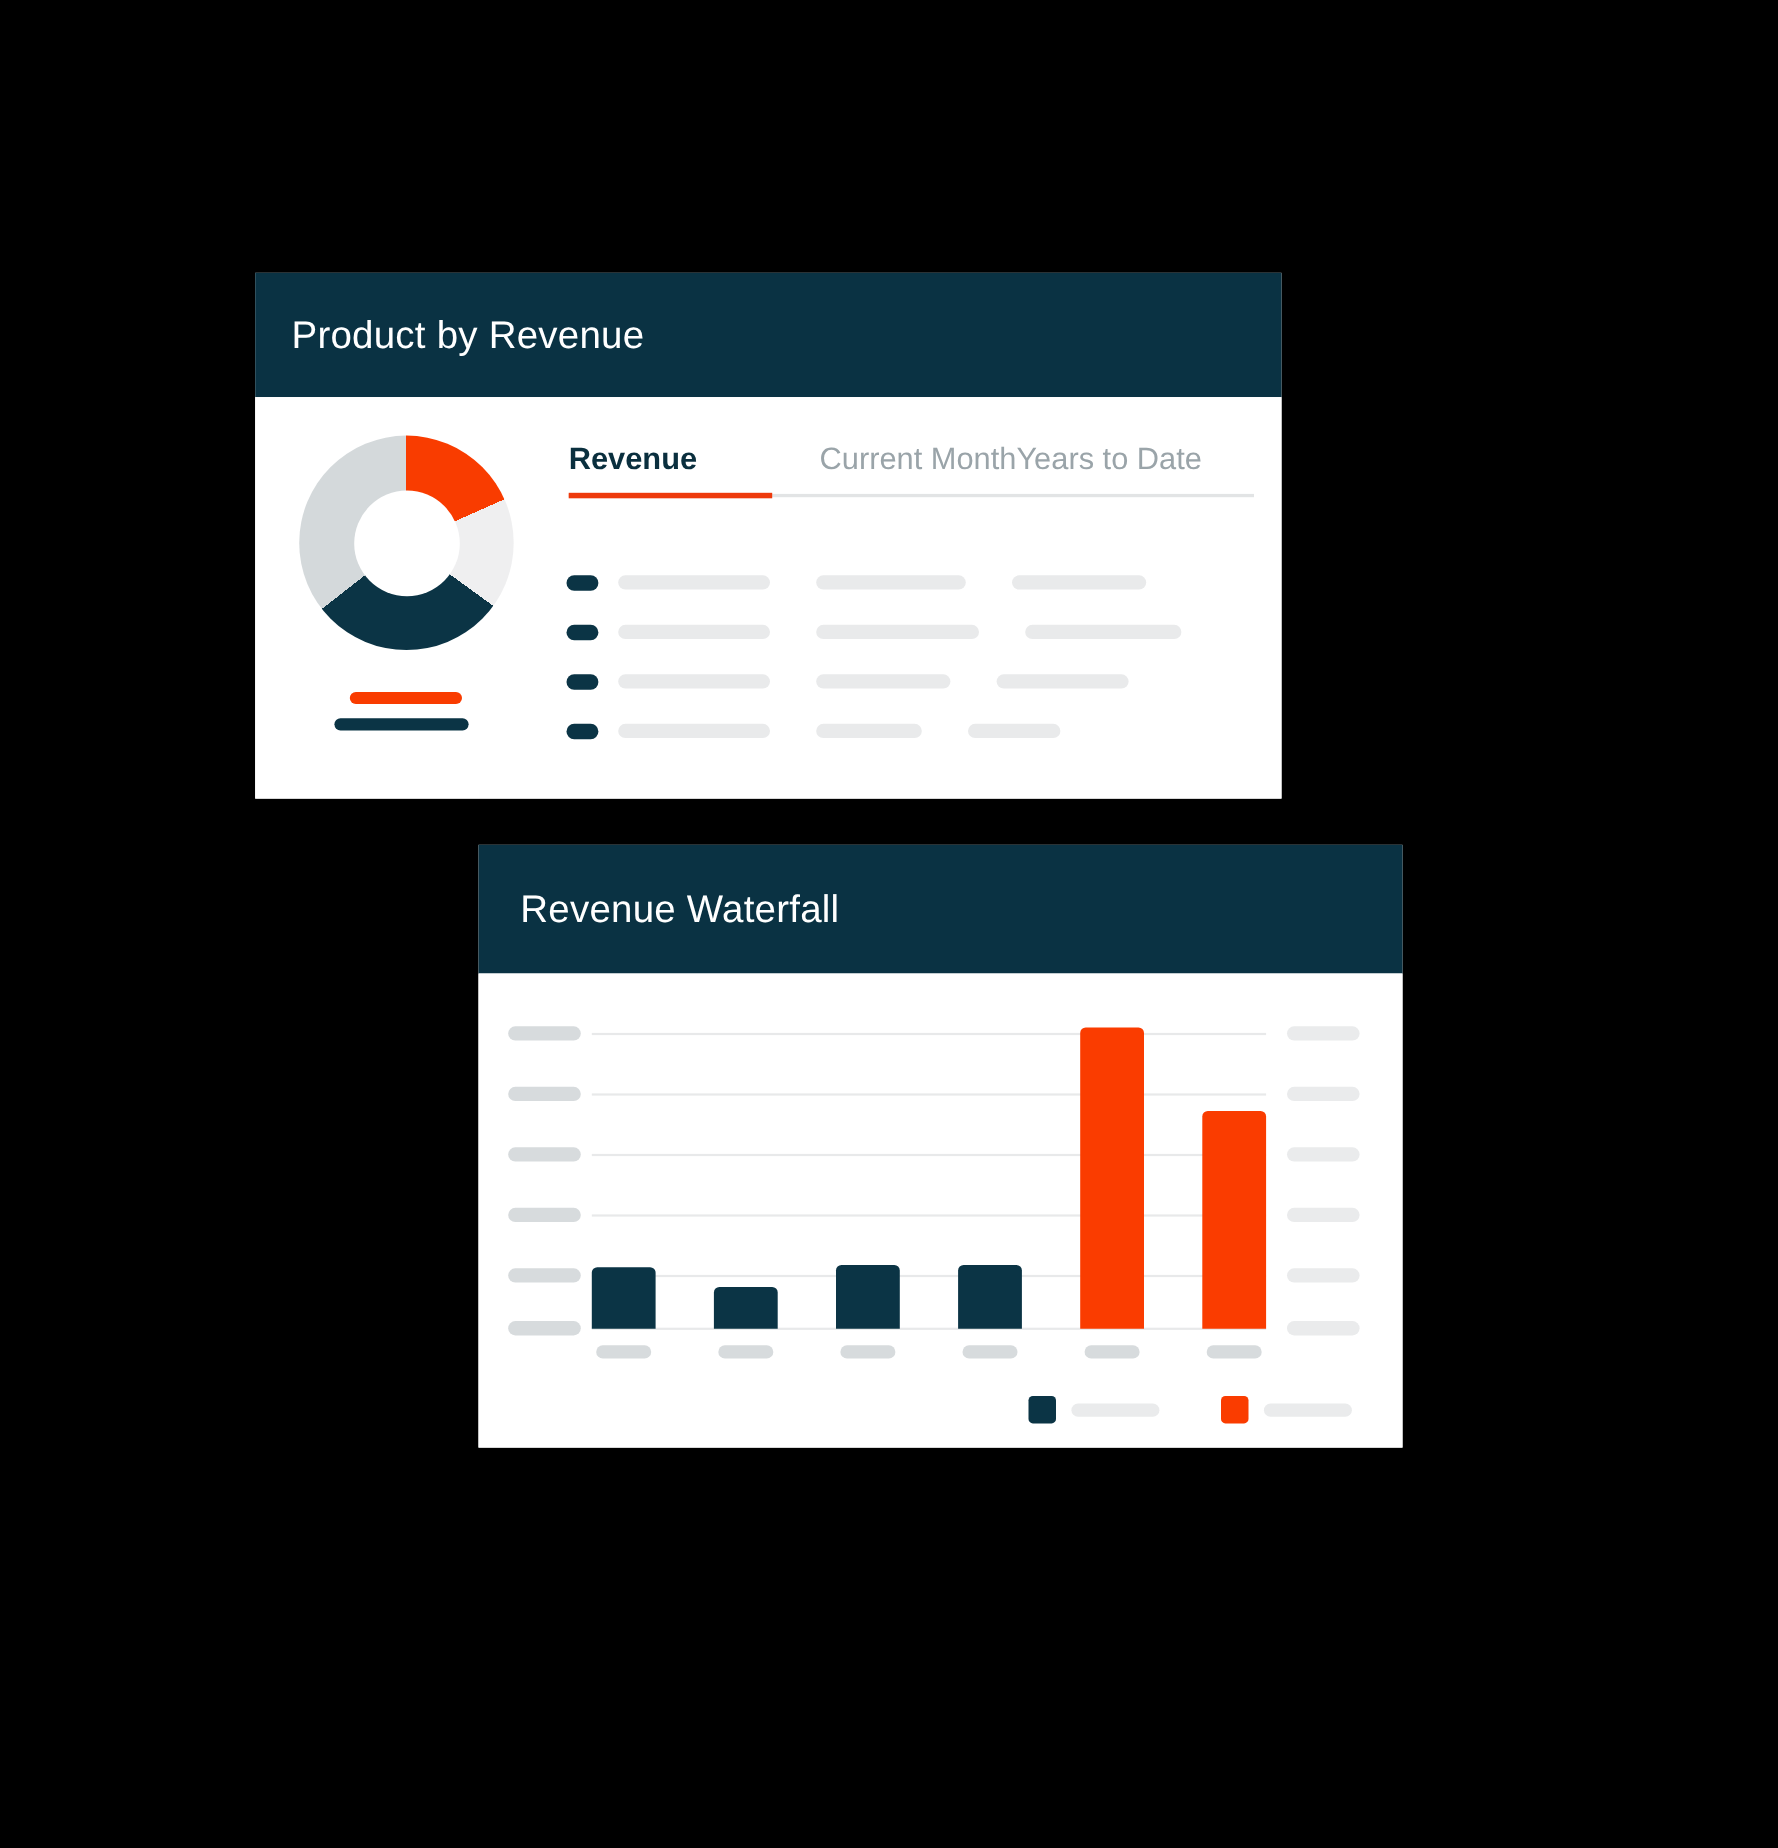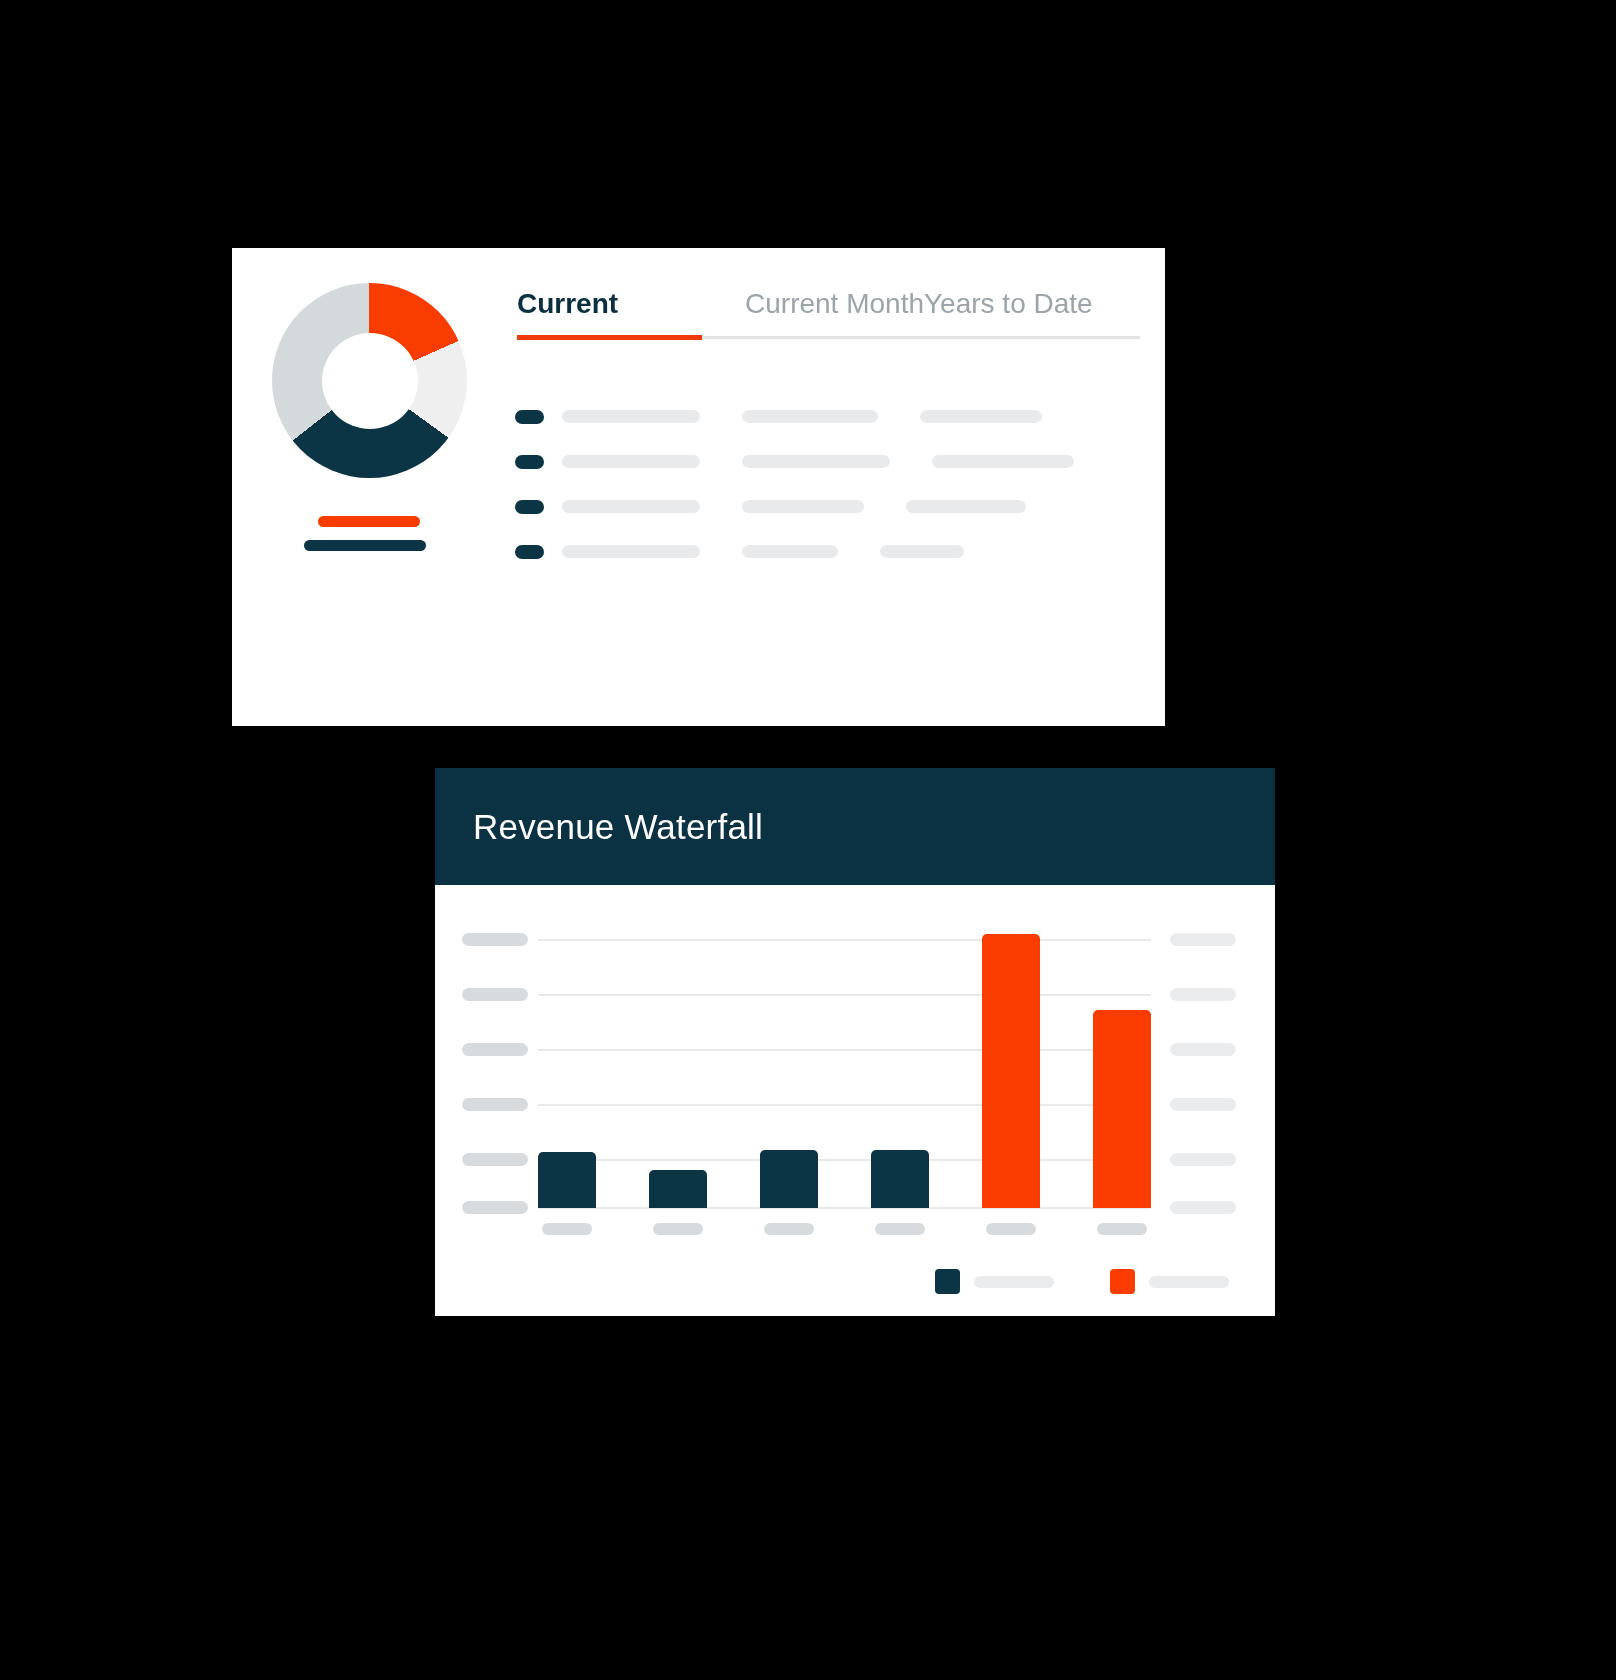--- a/index.html
+++ b/index.html
@@ -275,36 +275,39 @@
     margin-left: 14px;
   }
 </style>
 </head>
 <body>
 
 <div class="stage">
 
   <div class="card" id="card-product">
 
+    <div class="card-header">
+      <div class="card-title">Product by Revenue</div>
+    </div>
 
     <div class="card-body">
 
       <div class="donut-wrap">
         <div class="donut"></div>
         <div class="donut-hole"></div>
       </div>
 
       <div class="donut-legend">
         <div class="legend-bar orange"></div>
         <div class="legend-bar navy"></div>
       </div>
 
       <div class="tabs">
         <div class="tab-row">
-          <div class="tab tab-product">Current</div>
+          <div class="tab tab-product">Revenue</div>
           <div class="tab tab-current">Current Month</div>
           <div class="tab tab-ytd">Years to Date</div>
         </div>
         <div class="tab-underline-track">
           <div class="tab-underline-active"></div>
         </div>
       </div>
 
       <div class="sk-list">
 

